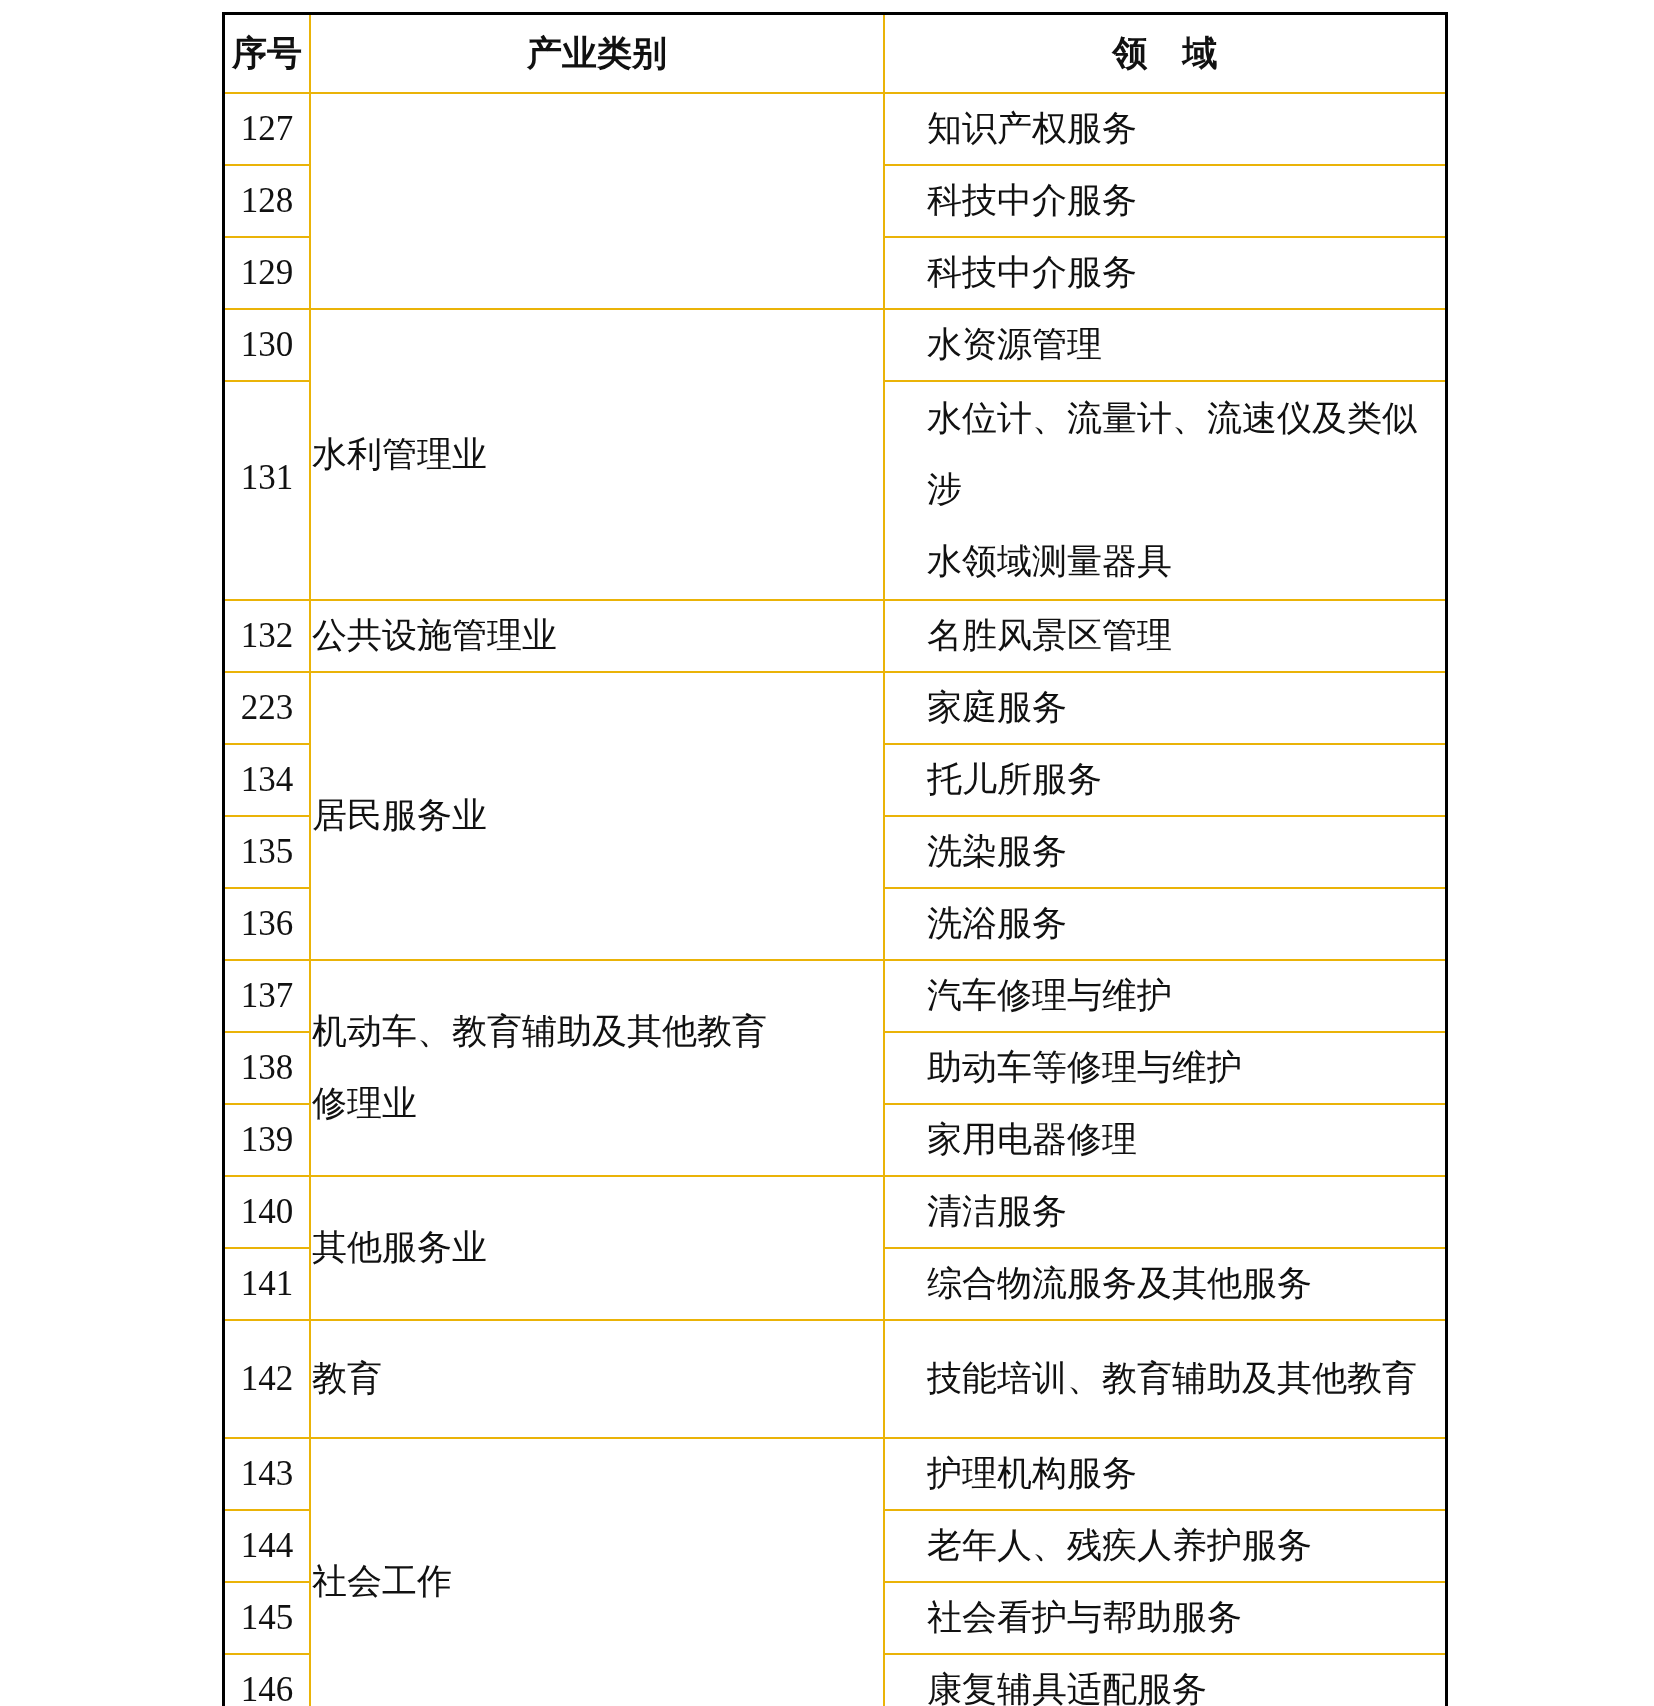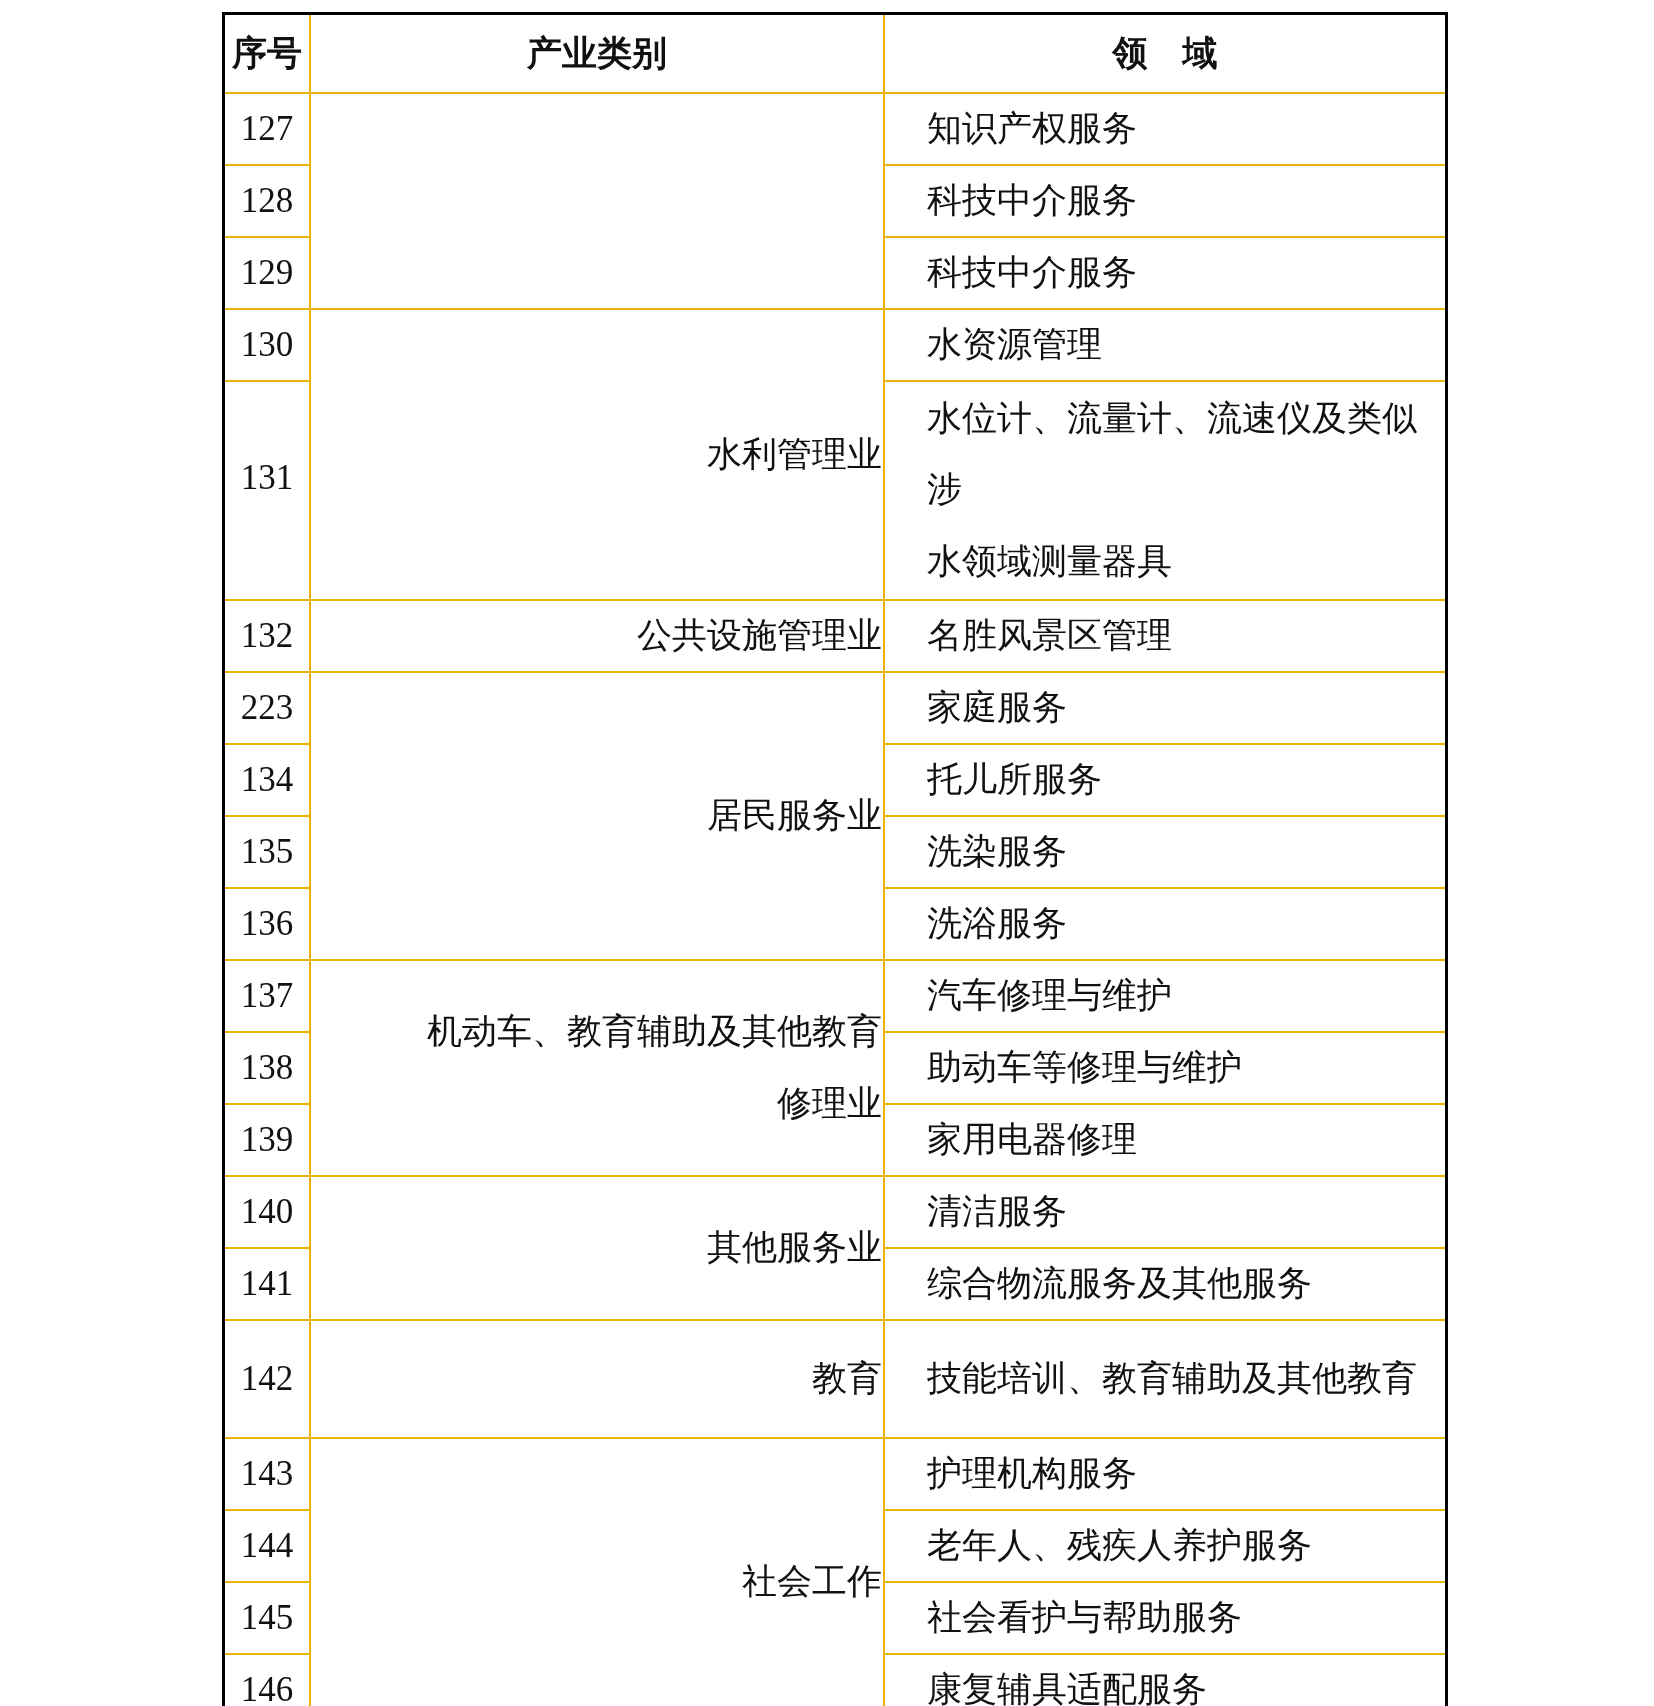--- a/index.html
+++ b/index.html
@@ -31,21 +31,21 @@
   }
   .doc-table tr { height: 72px; }
   .doc-table tr.header-row { height: 79px; }
   .doc-table tr.tall   { height: 140px; }
   .doc-table tr.xtall  { height: 118px; }
   .doc-table th {
     font-weight: bold;
     text-align: center;
   }
   .c1 { width: 82px;  text-align: center; font-size: 36px; }
-  .c2 { width: 570px; text-align: right; }
+  .c2 { width: 570px; text-align: left; }
   .c3 { width: 544px; text-align: left; padding-left: 42px; padding-right: 8px; }
   .ml { white-space: pre-line; line-height: 2.05; }
   .low { vertical-align: bottom; padding-bottom: 25px; }
 </style>
 </head>
 <body>
 
 <table class="doc-table">
   <tbody>
       <tr class="header-row">

